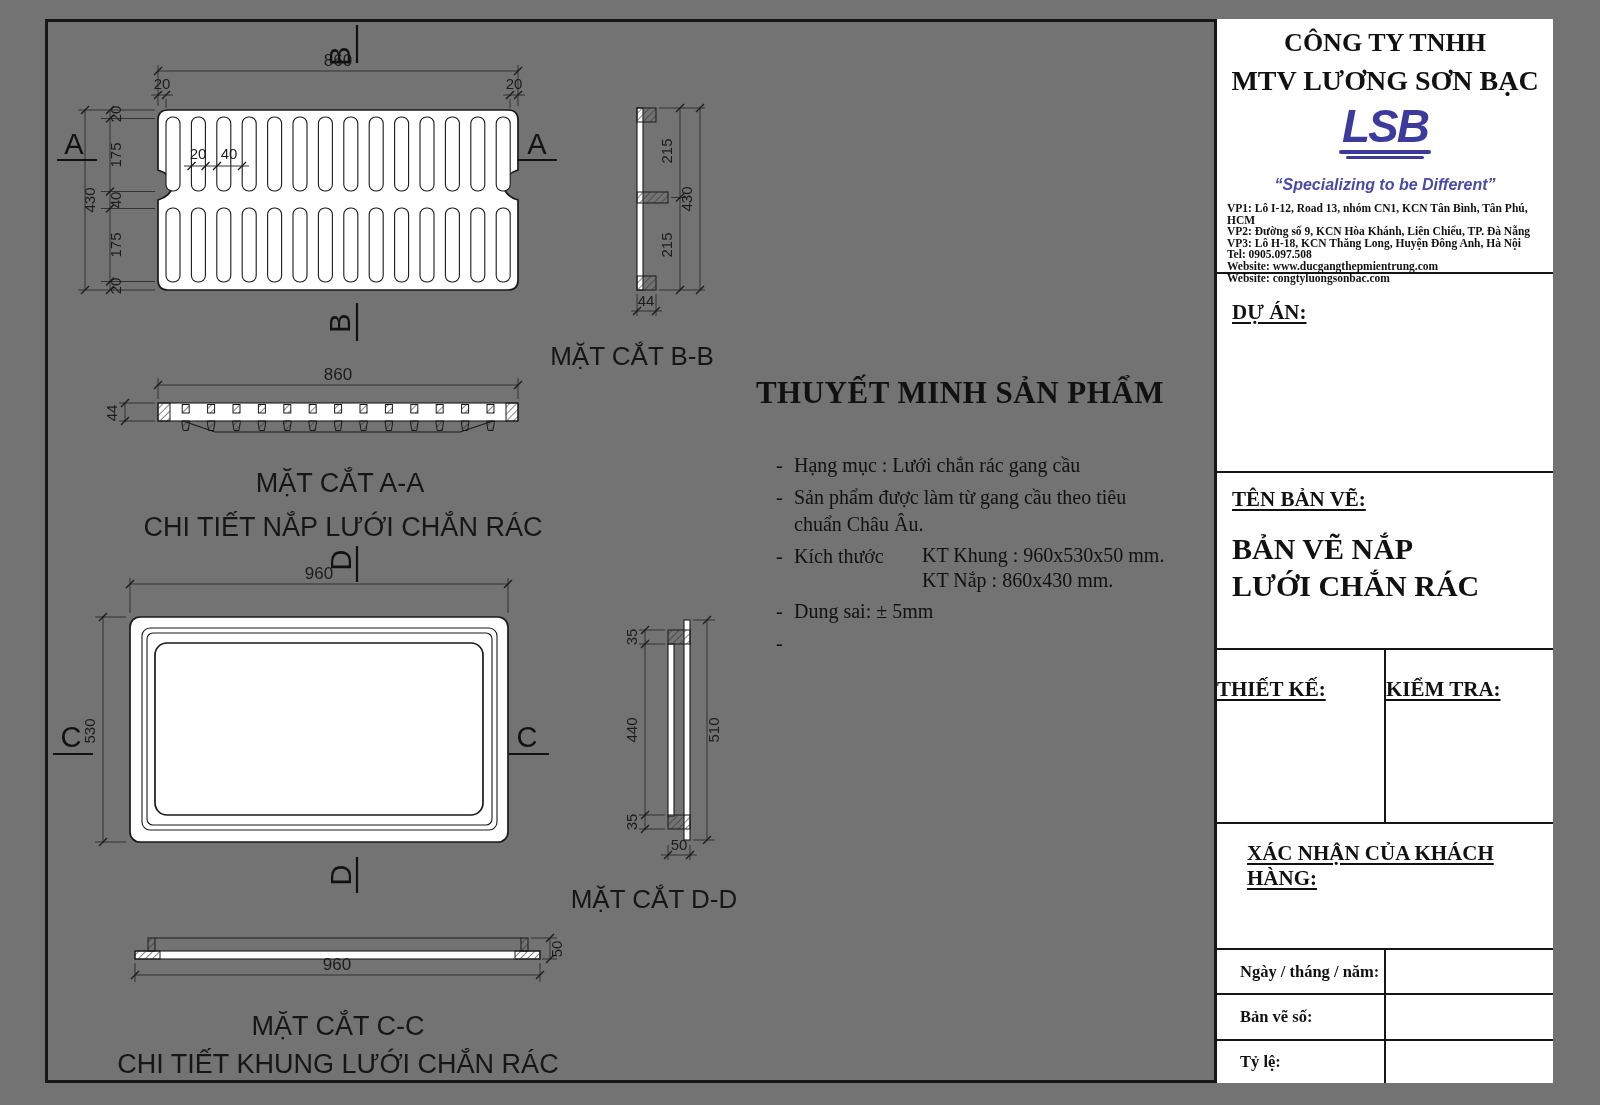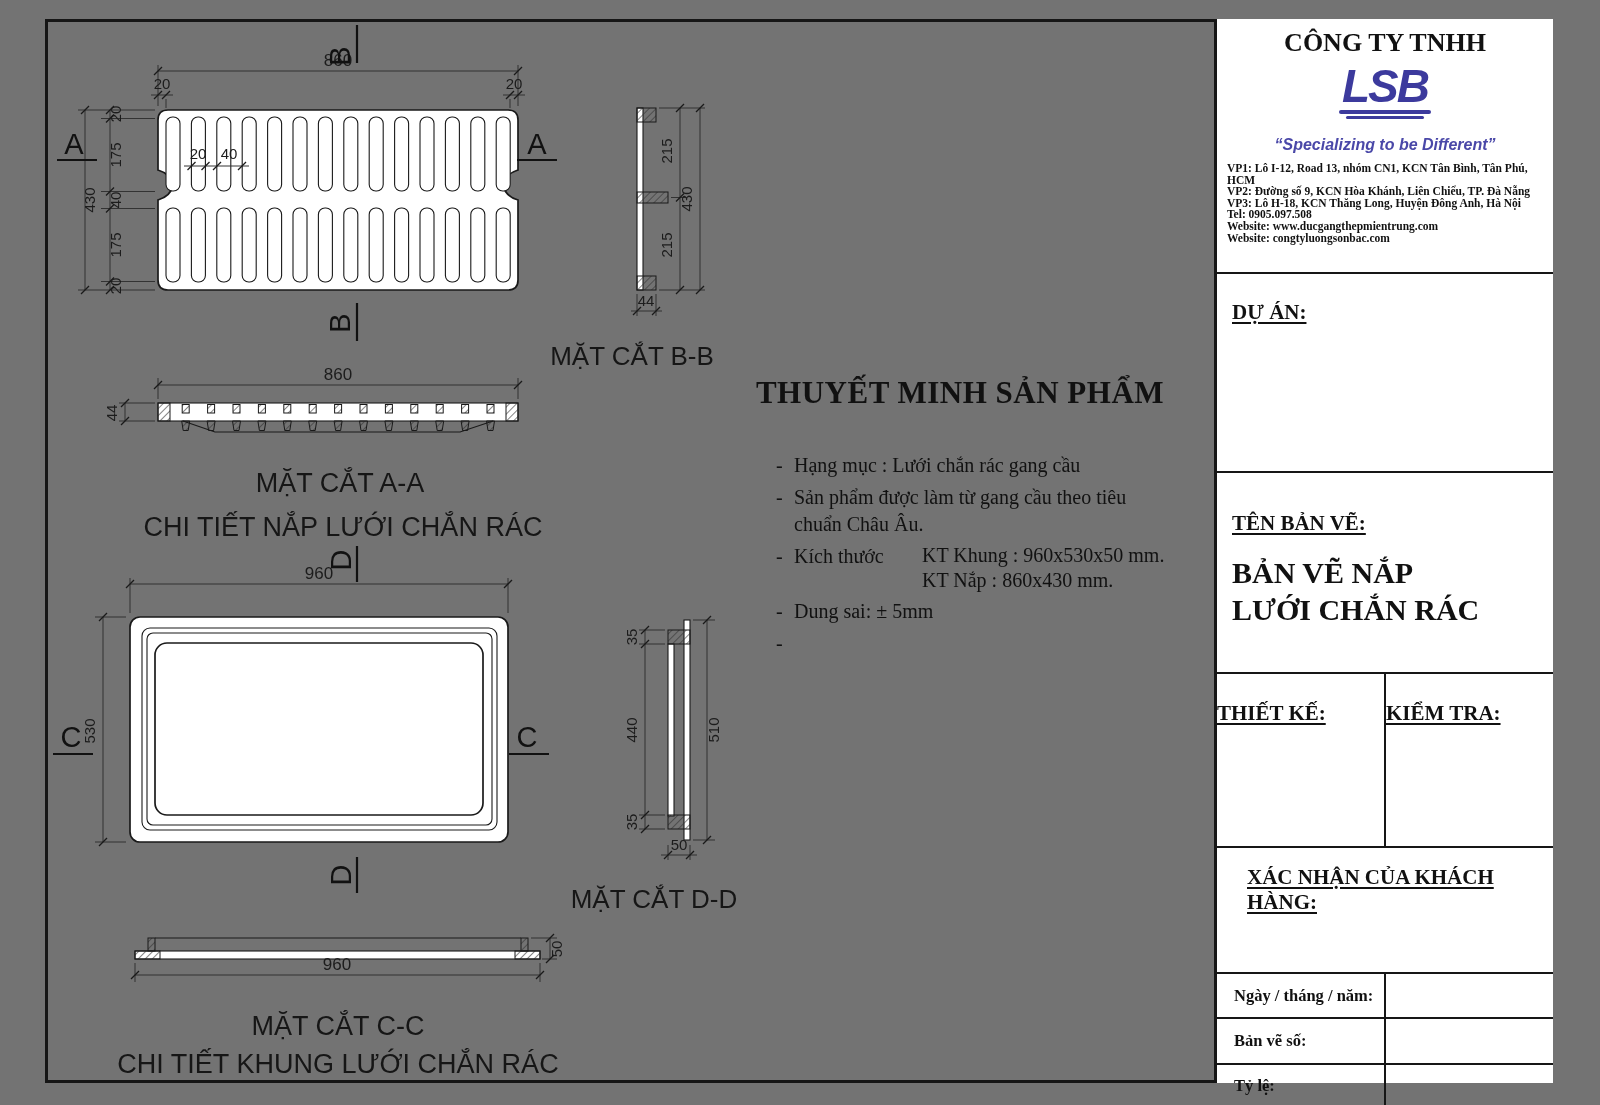--- a/index.html
+++ b/index.html
@@ -42,29 +42,29 @@
   .logo{margin-top:2px;height:62px;}
   .logo-text{font-family:"Liberation Sans","DejaVu Sans",sans-serif;font-weight:bold;font-style:italic;
         font-size:46px;line-height:46px;letter-spacing:-2px;}
   .logo-bar{height:4px;width:92px;margin:1px auto 0;border-radius:2px;}
   .logo-bar2{height:3px;width:78px;margin:2px auto 0;border-radius:2px;}
   .slogan{font-family:"Liberation Sans","DejaVu Sans",sans-serif;font-size:16px;font-weight:bold;
         font-style:italic;margin-top:11px;}
   .addr{margin-top:9px;padding:0 10px;text-align:left;font-size:11.5px;font-weight:bold;line-height:11.6px;}
   .tb-duan{height:199px;padding:26px 0 0 15px;}
   .tb-label{font-size:21px;font-weight:bold;text-decoration:underline;text-underline-offset:3px;}
-  .tb-ten{height:177px;padding:14px 0 10px 15px;margin-top:24px;}
+  .tb-ten{height:177px;padding:14px 0 10px 15px;}
   .tb-name{margin-top:18px;text-align:left;font-size:30px;font-weight:bold;line-height:37px;}
   .tb-split{height:174px;display:flex;padding:0;}
   .tb-cell{flex:0 0 169px;box-sizing:border-box;border-right:2px solid #161616;text-align:left;padding-top:27px;}
   .tb-cell.right{flex:1;border-right:none;}
   .tb-xn{height:126px;padding:17px 0 0 30px;}
   .tb-row{height:45px;display:flex;box-sizing:border-box;border-bottom:2px solid #161616;}
   .tb-row .lab{flex:0 0 169px;box-sizing:border-box;border-right:2px solid #161616;display:flex;
-        align-items:center;padding-left:17px;font-size:16.5px;font-weight:bold;}
+        align-items:center;padding-left:23px;font-size:16.5px;font-weight:bold;}
   .tb-row .val{flex:1;}
   .tb-row.r2{height:46px;}
   .tb-row.r3{height:42px;border-bottom:none;}
 </style>
 </head>
 <body>
 
 <div class="page">
   <div class="sheet-border"></div>
 
@@ -306,20 +306,21 @@
       </div>
       <div class="desc-item">
         <span class="dash">-</span>
       </div>
     </div>
   </div>
 
   <div class="titleblock">
     <div class="tb-sec tb-company">
       <div class="co-line1">CÔNG TY TNHH</div>
+      <div class="co-line2">MTV LƯƠNG SƠN BẠC</div>
       <div class="logo">
         <div class="logo-text" style="color: rgb(60, 58, 157);">LSB</div>
         <div class="logo-bar" style="background: rgb(60, 58, 157);"></div>
         <div class="logo-bar2" style="background: rgb(60, 58, 157);"></div>
       </div>
       <div class="slogan" style="color: rgb(74, 72, 168);">“Specializing to be Different”</div>
       <div class="addr">
         <div>VP1: Lô I-12, Road 13, nhóm CN1, KCN Tân Bình, Tân Phú, HCM</div>
         <div>VP2: Đường số 9, KCN Hòa Khánh, Liên Chiểu, TP. Đà Nẵng</div>
         <div>VP3: Lô H-18, KCN Thăng Long, Huyện Đông Anh, Hà Nội</div>

